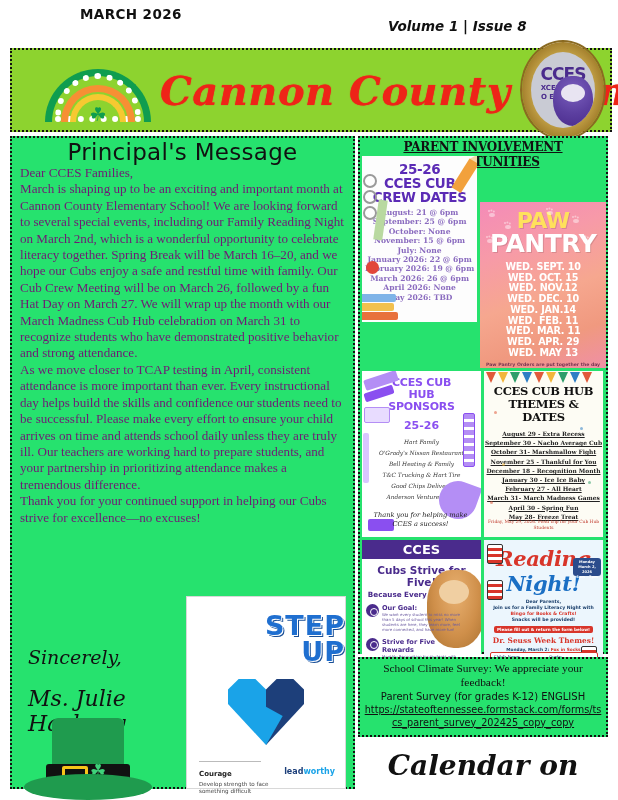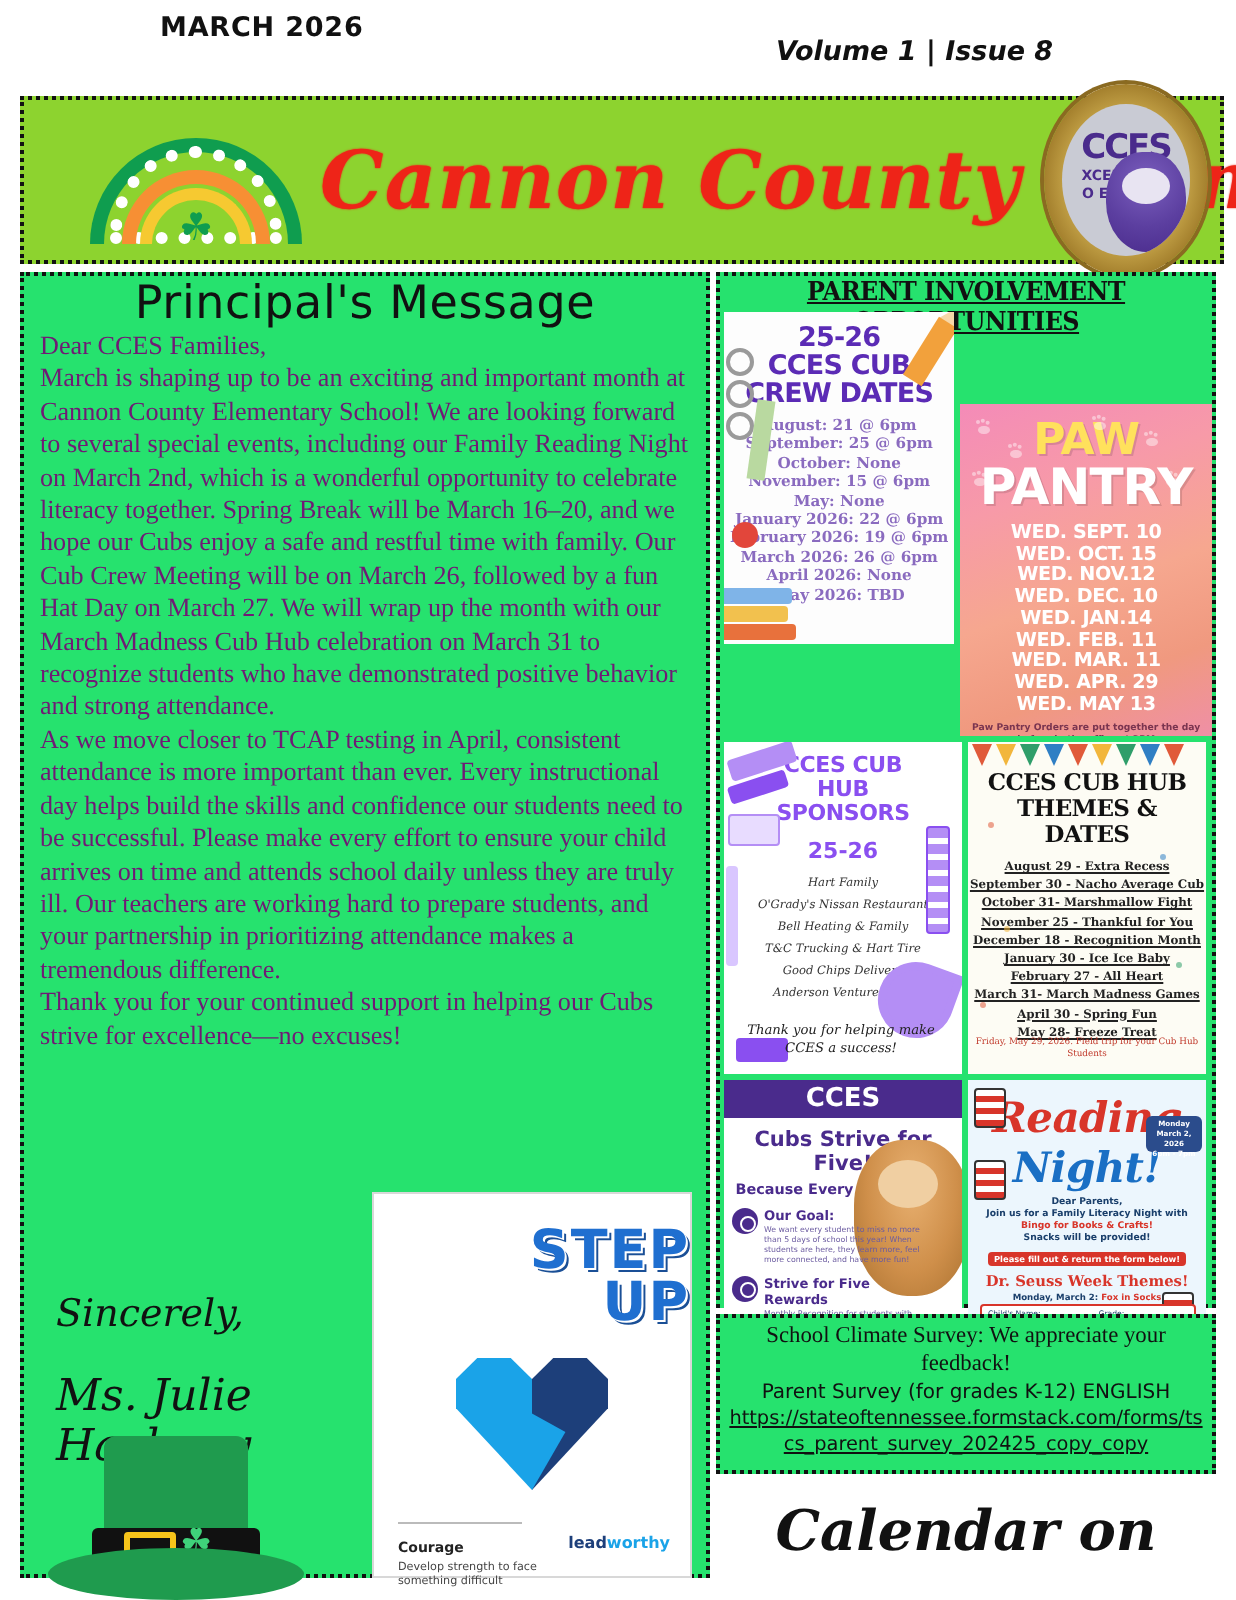--- a/index.html
+++ b/index.html
@@ -362,21 +362,21 @@
           <h3>
             <span>25-26</span><br>
             <span>CCES CUB</span><br>
             <span>CREW DATES</span>
           </h3>
           <ul>
             <li>August: 21 @ 6pm</li>
             <li>September: 25 @ 6pm</li>
             <li>October:  None</li>
             <li>November:  15 @ 6pm</li>
-            <li>May: None</li>
+            <li>July: None</li>
             <li>January 2026: 22 @ 6pm</li>
             <li>February 2026: 19 @ 6pm</li>
             <li>March 2026: 26 @ 6pm</li>
             <li>April 2026:  None</li>
             <li>May 2026: TBD</li>
           </ul>
         </div>
 
         <div class="paw">
           <span class="pawprint" style="left:8px;top:8px"></span>

